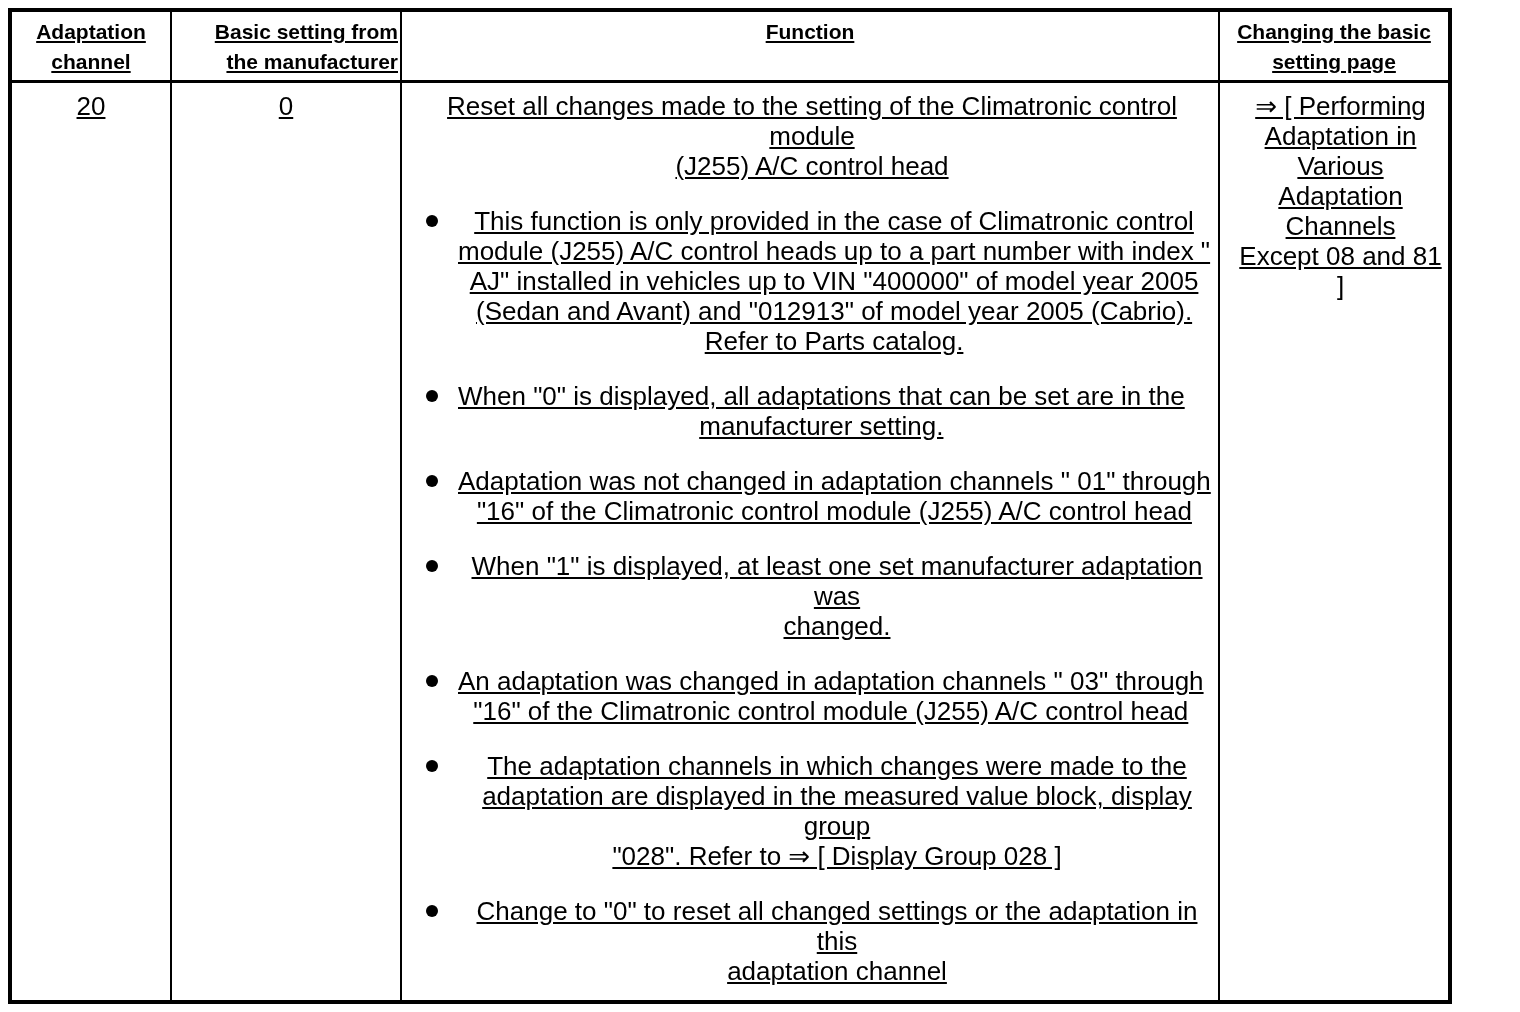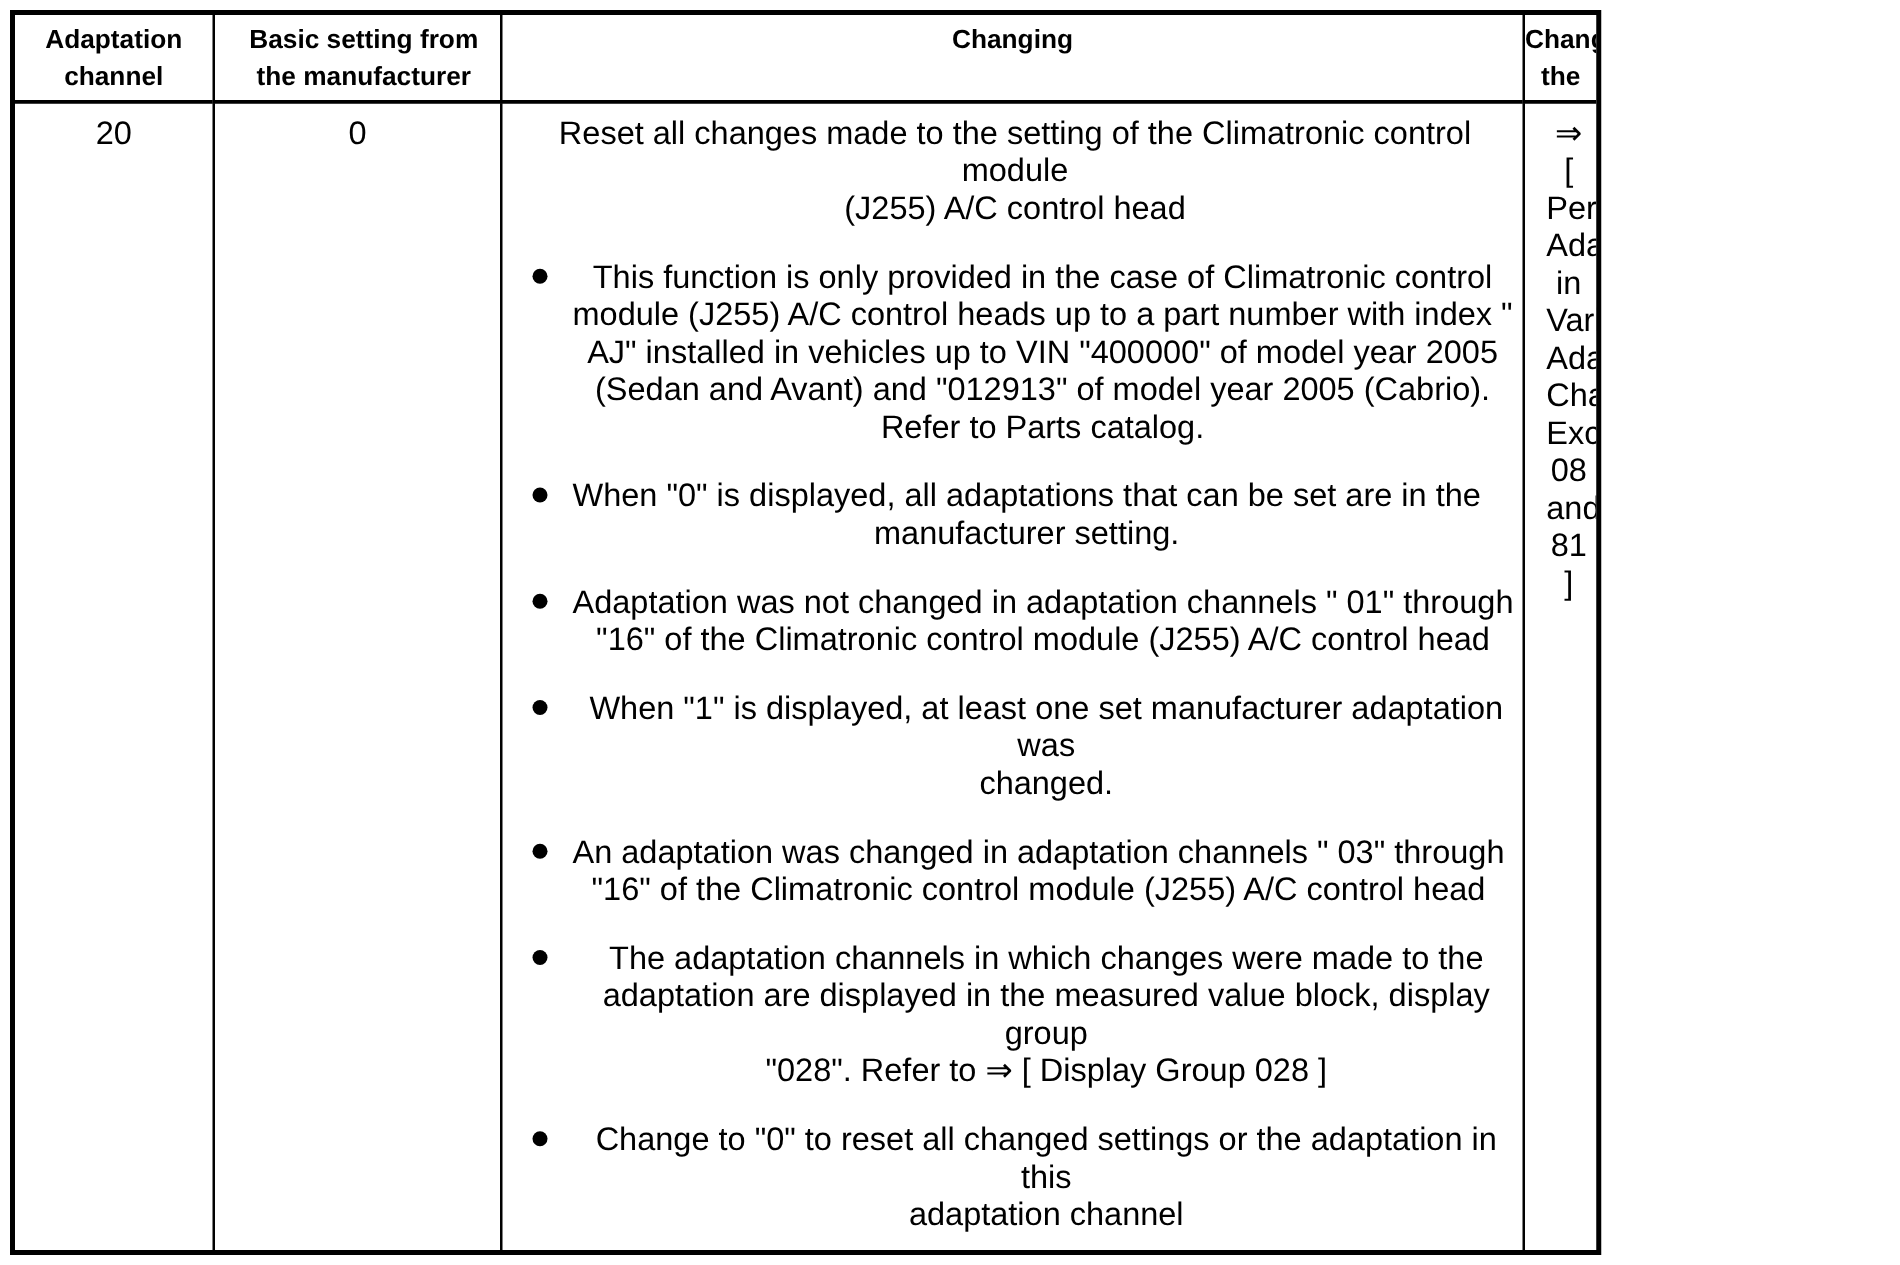--- a/index.html
+++ b/index.html
@@ -4,39 +4,40 @@
 <style>
   * { margin: 0; padding: 0; box-sizing: border-box; }
   html, body {
     width: 1520px; height: 1012px;
     background: #ffffff; color: #000000;
     font-family: "Liberation Sans", sans-serif;
     overflow: hidden;
   }
   .doc-table {
     position: absolute; left: 8px; top: 8px;
-    width: 1273px; height: 996px;
+    width: 1444px; height: 996px;
     border: 4px solid #000;
     display: grid;
     grid-template-columns: 158px 230px 818px 1fr;
     grid-template-rows: 71px 1fr;
     background: #fff;
+    text-decoration: underline;
   }
   .cell { overflow: hidden; text-align: center; }
   .vline { border-left: 2px solid #000; }
   .hcell {
     font-weight: bold;
     font-size: 21px;
     line-height: 30px;
     text-align: center;
     padding-top: 5px;
     border-bottom: 3px solid #000;
     white-space: pre-line;
   }
-  .hcell.left-align { text-align: center; padding-left: 12px; padding-right: 2px; }
+  .hcell.left-align { text-align: right; padding-left: 12px; padding-right: 2px; }
   .bcell {
     font-size: 26px;
     line-height: 30px;
     padding-top: 8px;
   }
   .center { text-align: center; }
   .func-cell { padding: 8px 2px 0 6px; }
   .intro { white-space: pre-line; }
   .bullet-item { display: flex; margin-top: 25px; }
   .bullet-marker {
@@ -53,21 +54,21 @@
 <body>
 
 <div class="doc-table">
 
   <div class="cell hcell">Adaptation
 channel</div>
 
   <div class="cell hcell left-align vline">Basic setting from
 the manufacturer</div>
 
-  <div class="cell hcell vline">Changing</div>
+  <div class="cell hcell vline">Function</div>
 
   <div class="cell hcell vline">Changing the basic
 setting page</div>
 
   <div class="cell bcell center">20</div>
 
   <div class="cell bcell center vline">0</div>
 
   <div class="cell bcell func-cell vline">
     <div class="intro">Reset all changes made to the setting of the Climatronic control module

